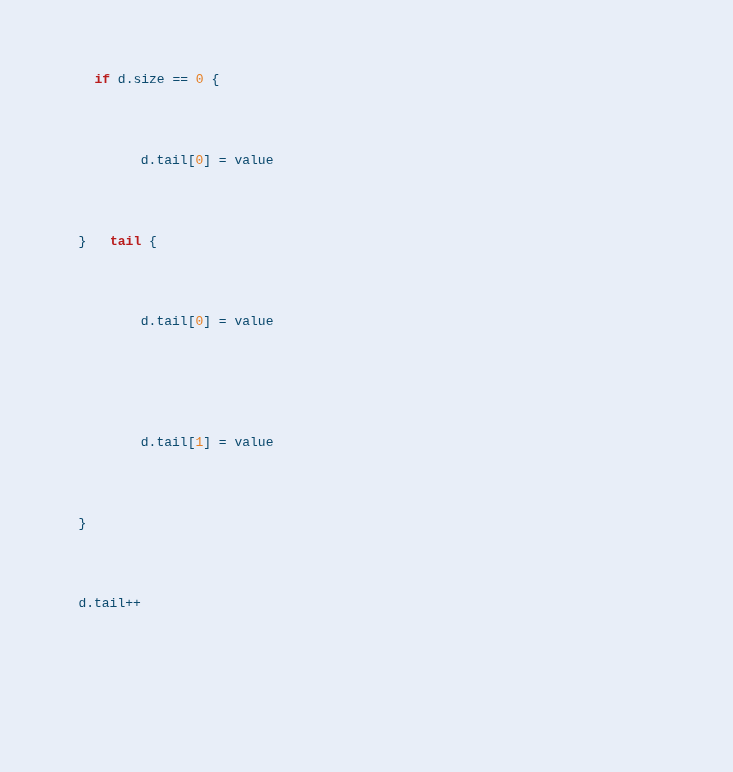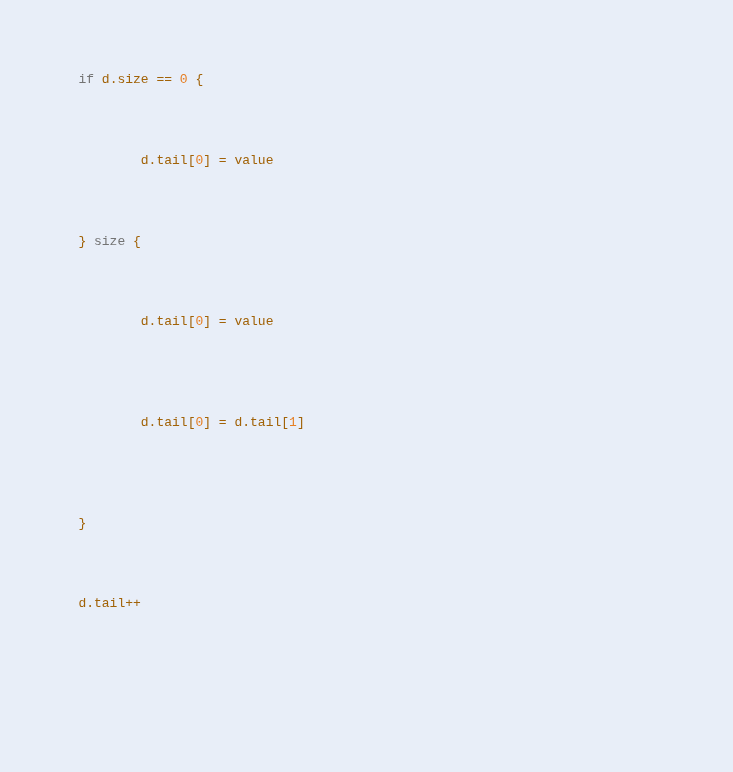--- a/index.html
+++ b/index.html
@@ -8,40 +8,40 @@
       font-family: 'Courier New', Courier, monospace;
       font-size: 13px;
       line-height: 1.55;
       padding: 10px 16px;
       color: #333;
     }
     .code-block {
       position: relative;
       white-space: pre;
     }
-    .kw { color: #737373; font-weight: normal; } 
+    .kw { color: #b91c1c; font-weight: bold; margin-left: 16px; } 
     .num { color: #e67e22; }
-    .plain { color: #a16207; }
+    .plain { color: #0c4a6e; }
   </style>
 </head>
 <body>
 
 <div class="code-block">
   
   <div><span class="plain">        </span><span class="kw">if</span><span class="plain"> d.size == </span><span class="num">0</span><span class="plain"> {</span></div>
   
   <div><span class="plain">                d.tail[</span><span class="num">0</span><span class="plain">] = value</span></div>
   
-  <div><span class="plain">        } </span><span class="kw">size</span><span class="plain"> {</span></div>
+  <div><span class="plain">        } </span><span class="kw">tail</span><span class="plain"> {</span></div>
   
   <div><span class="plain">                d.tail[</span><span class="num">0</span><span class="plain">] = value</span></div>
   
   
-  <div><span class="plain">                d.tail[</span><span class="num">0</span><span class="plain">] = d.tail[</span><span class="num">1</span><span class="plain">]</span></div>
   
+  <div><span class="plain">                d.tail[</span><span class="num">1</span><span class="plain">] = value</span></div>
   
   <div><span class="plain">        }</span></div>
   
   <div><span class="plain">        d.tail++</span></div>
   
   
   
   
   
   

